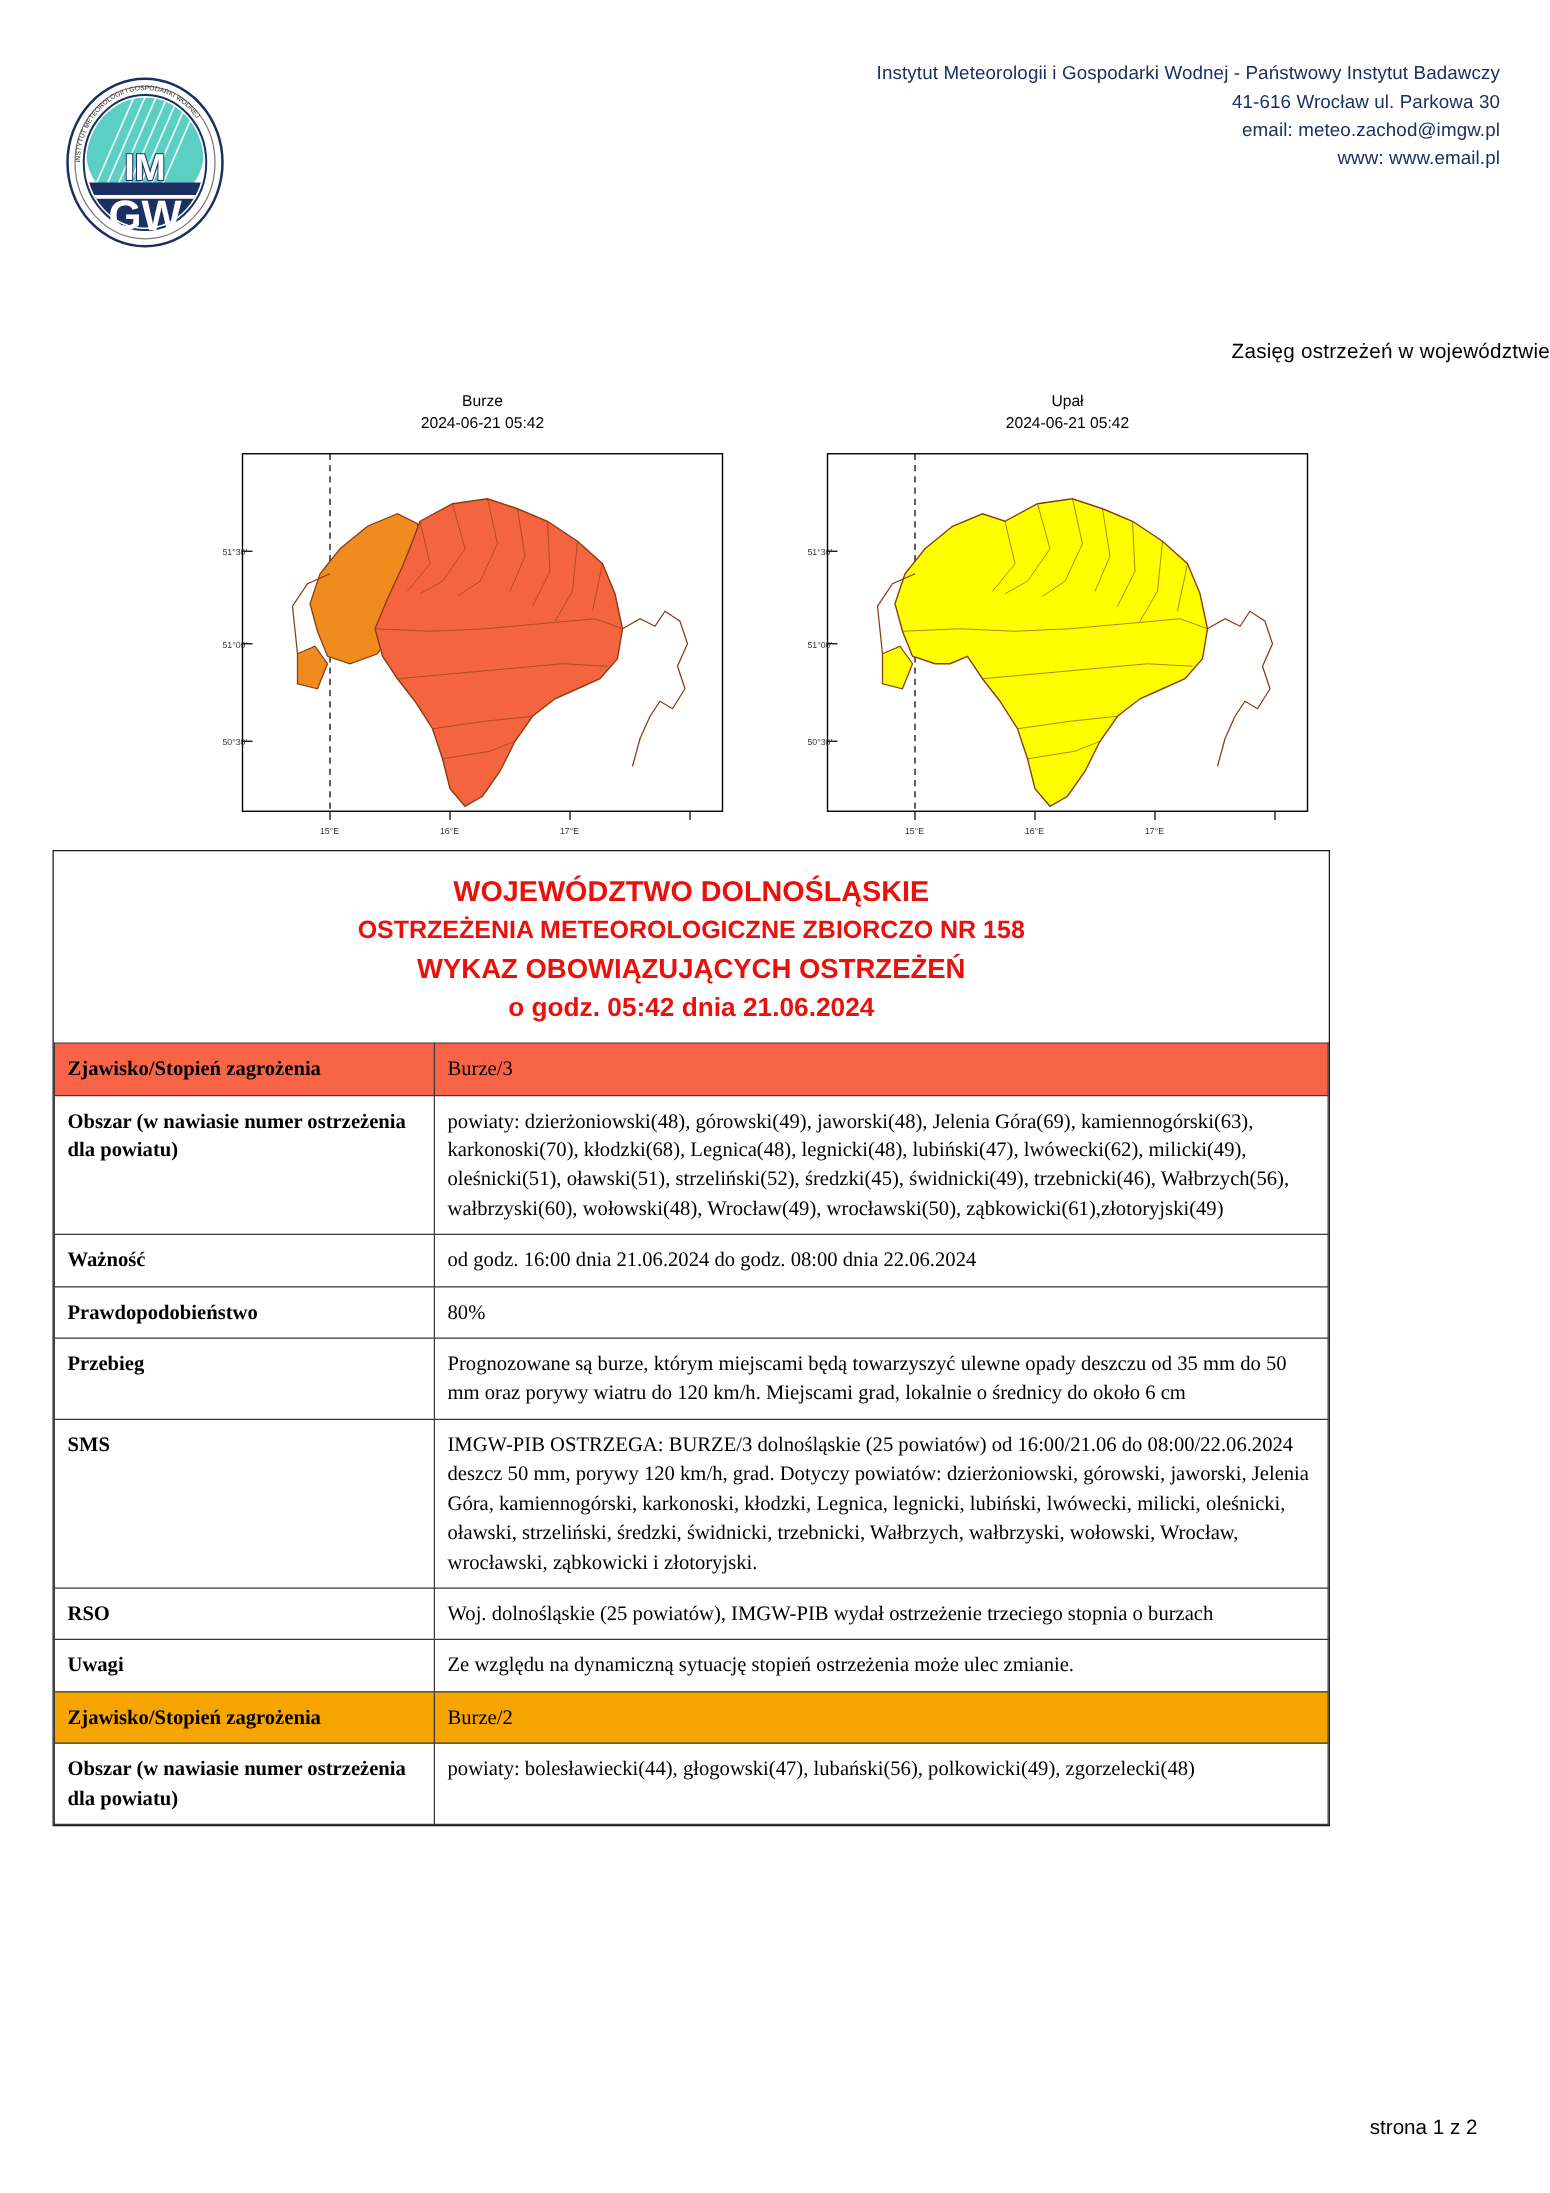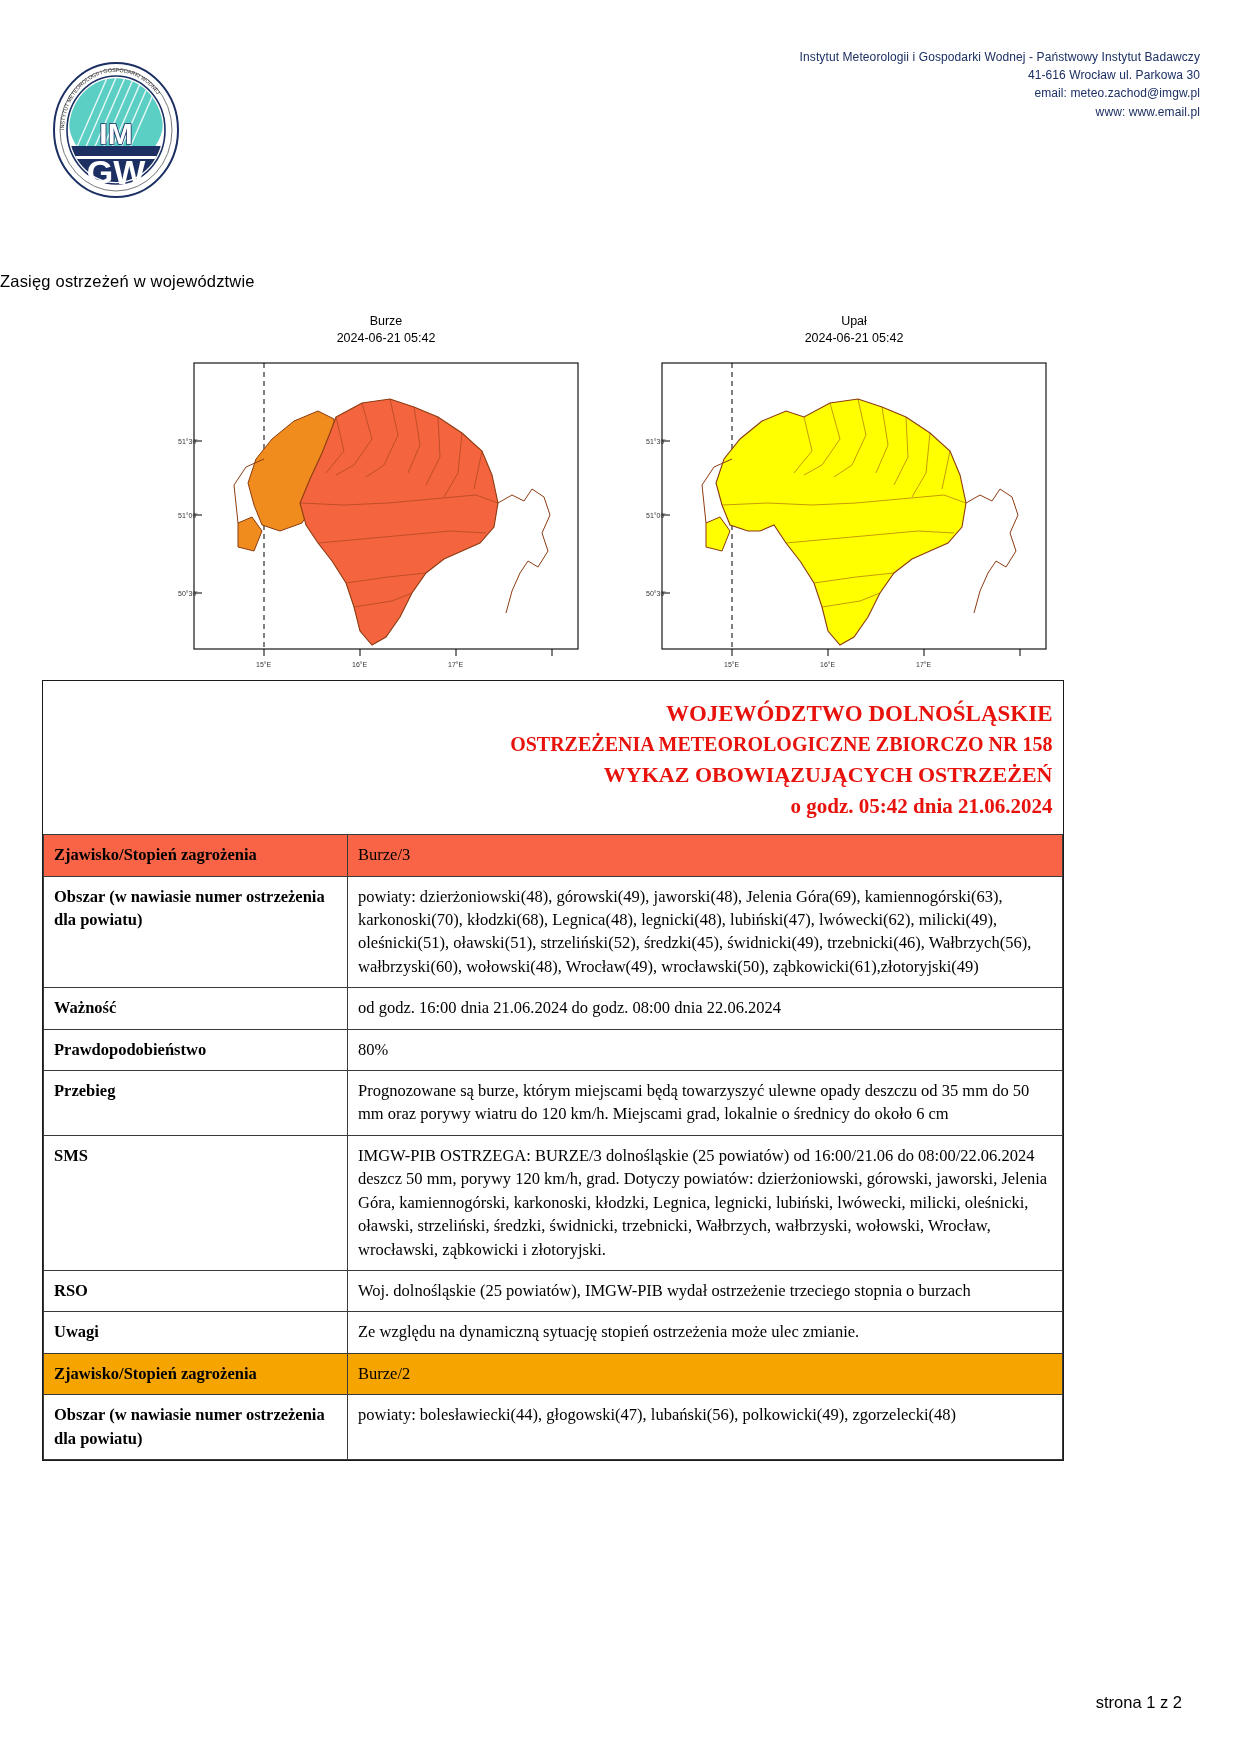--- a/index.html
+++ b/index.html
@@ -24,30 +24,30 @@
     position: absolute;
     left: 50px;
     top: 60px;
     width: 132px;
     height: 140px;
   }
   .header-text {
     text-align: right;
     padding-right: 10px;
     color: #1b2f63;
-    font-size: 12px;
+    font-size: 15px;
     line-height: 1.52;
     letter-spacing: 0.1px;
   }
   .header-text .line-bold { font-weight: bold; }
 
   
   .maps-section { position: relative; height: 470px; }
   .maps-title {
-    text-align: left;
+    text-align: right;
     font-size: 16.5px;
     color: #000;
     margin: 0;
     padding-top: 62px;
     letter-spacing: 0.2px;
   }
   .maps-row {
     display: flex;
     justify-content: center;
     gap: 48px;
@@ -88,24 +88,24 @@
     vertical-align: top;
     line-height: 1.42;
   }
   td.label-cell {
     width: 304px;
     font-weight: bold;
   }
   .title-cell {
     border: none !important;
     padding: 16px 10px 12px 10px !important;
-    text-align: right;
+    text-align: center;
     color: #e8120c;
     font-weight: bold;
-    font-family: Liberation Serif, serif;
+    font-family: Liberation Sans, sans-serif;
   }
   .title-cell .t1 { font-size: 23px; line-height: 1.44; }
   .title-cell .t2 { font-size: 20px; line-height: 1.44; }
   .title-cell .t3 { font-size: 22px; line-height: 1.44; }
   .title-cell .t4 { font-size: 21px; line-height: 1.5; }
 
   tr.sev3 td { background: #fa6446; }
   tr.sev2 td { background: #f5a400; }
 
   

